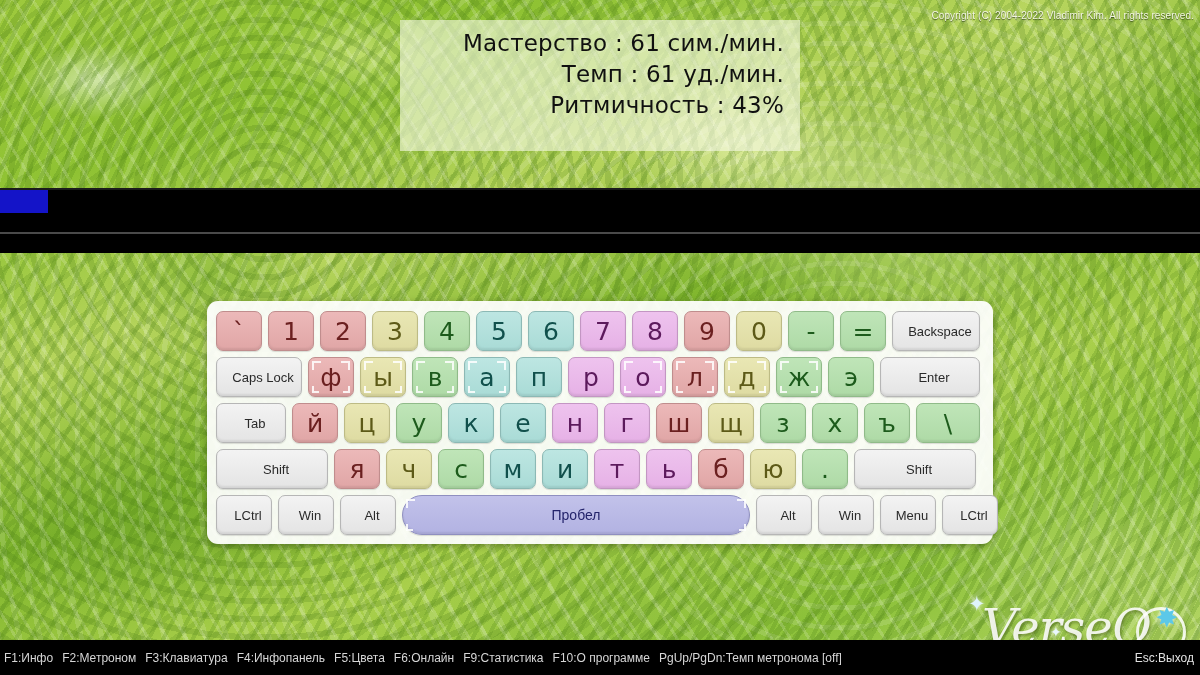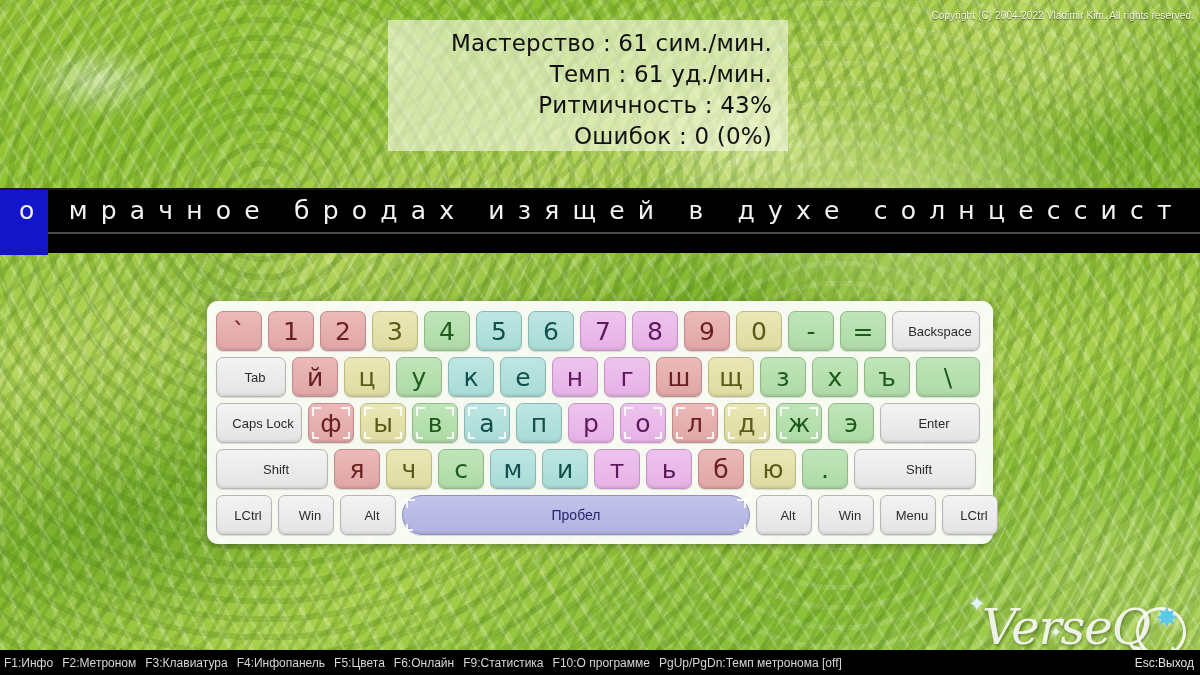--- a/index.html
+++ b/index.html
@@ -50,21 +50,21 @@
   
   .copyright {
     position: absolute; top: 2px; right: 6px;
     font-size: 10px; color: #f2f6e0;
     text-shadow: 0 1px 1px rgba(0,0,0,.55);
     letter-spacing: .1px; white-space: nowrap; margin-top: 8px;
   }
 
   
   .stats {
-    position: absolute; left: 388px; top: 20px; width: 400px; height: 131px;
+    position: absolute; left: 400px; top: 20px; width: 400px; height: 131px;
     background: rgba(246,249,228,.62);
     padding: 8px 16px 6px 0;
     text-align: right;
   }
   .stats .line {
     font-size: 23px; color: #101010; line-height: 31px;
     font-family: "DejaVu Sans", sans-serif;
     letter-spacing: .2px; white-space: nowrap;
   }
 
@@ -179,21 +179,21 @@
     position: absolute; color: #7fd9ee;
     text-shadow: 0 0 5px rgba(255,255,255,.9);
     line-height: 1;
   }
   .sp1 { left: 2px;   top: -2px; font-size: 21px; color: #dff4fb; }
   .sp2 { left: 84px;  top: 30px; font-size: 14px; color: #eaf8fd; }
   .sp3 { right: 8px;  top: 10px; font-size: 27px; color: #5cc8e8; }
 
   
   .status {
-    position: absolute; left: 0; bottom: 0; width: 1200px; height: 25px;
+    position: absolute; left: 0; bottom: 0; width: 1200px; height: 35px;
     background: #000; color: #d8d8d8;
     font-family: "Liberation Sans", sans-serif;
     font-size: 12px;
     display: flex; align-items: center; justify-content: space-between;
     padding: 0 6px 0 4px;
   }
   .status .left { display: flex; gap: 9px; white-space: nowrap; }
   .status .hint { color: #d6d6d6; }
   .status .right { color: #e2e2e2; white-space: nowrap; }
 </style>
@@ -205,28 +205,23 @@
   <div class="bg"></div>
   <div class="bg-tex"></div>
   <div class="bg-soft"></div>
 
   <div class="copyright">Copyright (C) 2004-2022 Vladimir Kim. All rights reserved.</div>
 
   <div class="stats">
     <div class="line">Мастерство : 61 сим./мин.</div>
     <div class="line">Темп : 61 уд./мин.</div>
     <div class="line">Ритмичность : 43%</div>
-    <div class="line">Ошибок : 0 (0%)</div>
   </div>
 
   <div class="typing">
-    <div class="row">
-      <div class="cursor"></div>
-      <div class="txt">о мрачное бродах изящей в духе солнцессист</div>
-    </div>
     <div class="row-sep"></div>
     <div class="row row2">
       <div class="cursor2"></div>
       <div class="txt"></div>
     </div>
   </div>
 
   <div class="kbd" id="keyboard">
       <div class="krow">
         <div class="key letter c-red">`</div>
@@ -238,51 +233,51 @@
         <div class="key letter c-cyan">6</div>
         <div class="key letter c-pink">7</div>
         <div class="key letter c-pink">8</div>
         <div class="key letter c-red">9</div>
         <div class="key letter c-yellow">0</div>
         <div class="key letter c-green">-</div>
         <div class="key letter c-green">=</div>
         <div class="key mod" style="width: 88px;">Backspace</div>
       </div>
       <div class="krow">
+        <div class="key mod" style="width: 86px;">Caps Lock</div>
+        <div class="key letter c-red home">ф<i class="hm1"></i><i class="hm2"></i></div>
+        <div class="key letter c-yellow home">ы<i class="hm1"></i><i class="hm2"></i></div>
+        <div class="key letter c-green home">в<i class="hm1"></i><i class="hm2"></i></div>
+        <div class="key letter c-cyan home">а<i class="hm1"></i><i class="hm2"></i></div>
+        <div class="key letter c-cyan">п</div>
+        <div class="key letter c-pink">р</div>
+        <div class="key letter c-pink home">о<i class="hm1"></i><i class="hm2"></i></div>
+        <div class="key letter c-red home">л<i class="hm1"></i><i class="hm2"></i></div>
+        <div class="key letter c-yellow home">д<i class="hm1"></i><i class="hm2"></i></div>
+        <div class="key letter c-green home">ж<i class="hm1"></i><i class="hm2"></i></div>
+        <div class="key letter c-green">э</div>
+        <div class="key mod" style="width: 100px;">Enter</div>
+      </div>
+      <div class="krow">
         <div class="key mod" style="width: 70px;">Tab</div>
         <div class="key letter c-red">й</div>
         <div class="key letter c-yellow">ц</div>
         <div class="key letter c-green">у</div>
         <div class="key letter c-cyan">к</div>
         <div class="key letter c-cyan">е</div>
         <div class="key letter c-pink">н</div>
         <div class="key letter c-pink">г</div>
         <div class="key letter c-red">ш</div>
         <div class="key letter c-yellow">щ</div>
         <div class="key letter c-green">з</div>
         <div class="key letter c-green">х</div>
         <div class="key letter c-green">ъ</div>
         <div class="key letter c-green" style="width: 64px;">\</div>
       </div>
       <div class="krow">
-        <div class="key mod" style="width: 86px;">Caps Lock</div>
-        <div class="key letter c-red home">ф<i class="hm1"></i><i class="hm2"></i></div>
-        <div class="key letter c-yellow home">ы<i class="hm1"></i><i class="hm2"></i></div>
-        <div class="key letter c-green home">в<i class="hm1"></i><i class="hm2"></i></div>
-        <div class="key letter c-cyan home">а<i class="hm1"></i><i class="hm2"></i></div>
-        <div class="key letter c-cyan">п</div>
-        <div class="key letter c-pink">р</div>
-        <div class="key letter c-pink home">о<i class="hm1"></i><i class="hm2"></i></div>
-        <div class="key letter c-red home">л<i class="hm1"></i><i class="hm2"></i></div>
-        <div class="key letter c-yellow home">д<i class="hm1"></i><i class="hm2"></i></div>
-        <div class="key letter c-green home">ж<i class="hm1"></i><i class="hm2"></i></div>
-        <div class="key letter c-green">э</div>
-        <div class="key mod" style="width: 100px;">Enter</div>
-      </div>
-      <div class="krow">
         <div class="key mod" style="width: 112px;">Shift</div>
         <div class="key letter c-red">я</div>
         <div class="key letter c-yellow">ч</div>
         <div class="key letter c-green">с</div>
         <div class="key letter c-cyan">м</div>
         <div class="key letter c-cyan">и</div>
         <div class="key letter c-pink">т</div>
         <div class="key letter c-pink">ь</div>
         <div class="key letter c-red">б</div>
         <div class="key letter c-yellow">ю</div>

